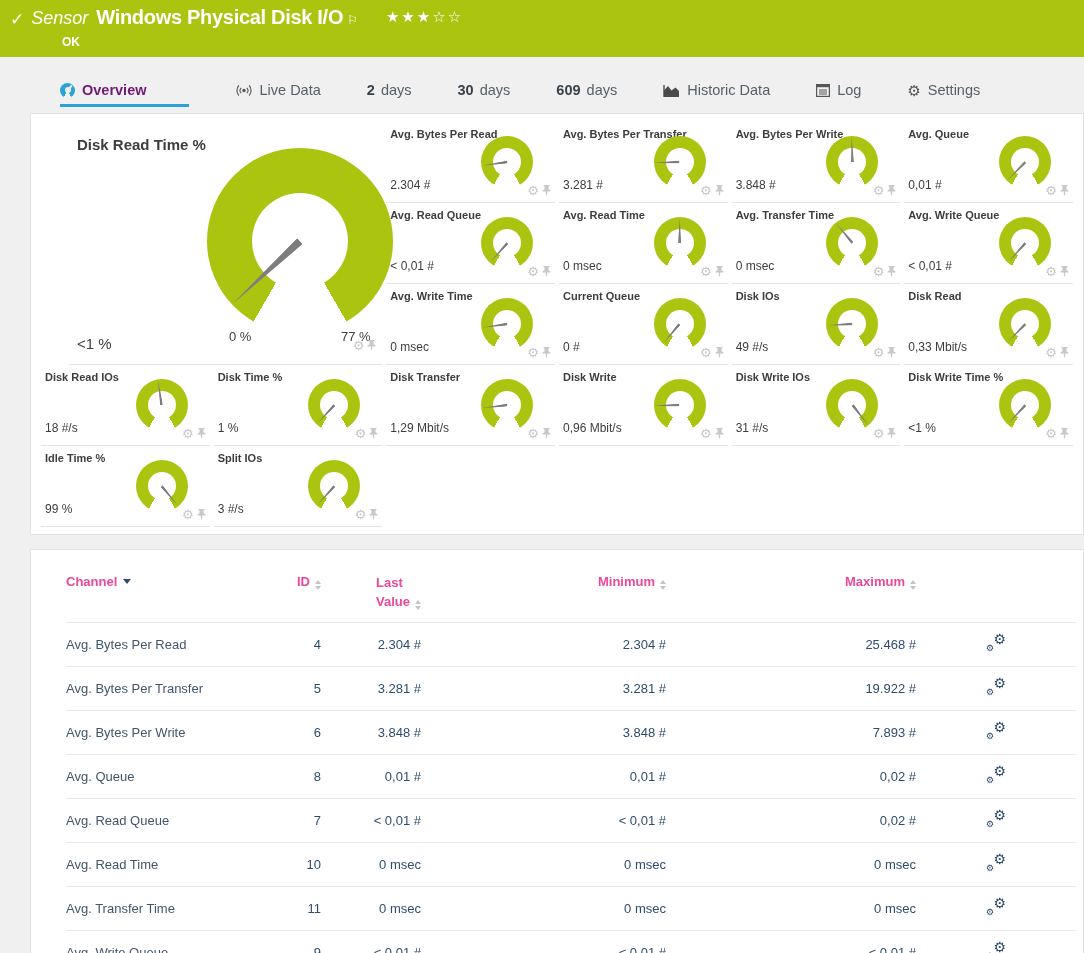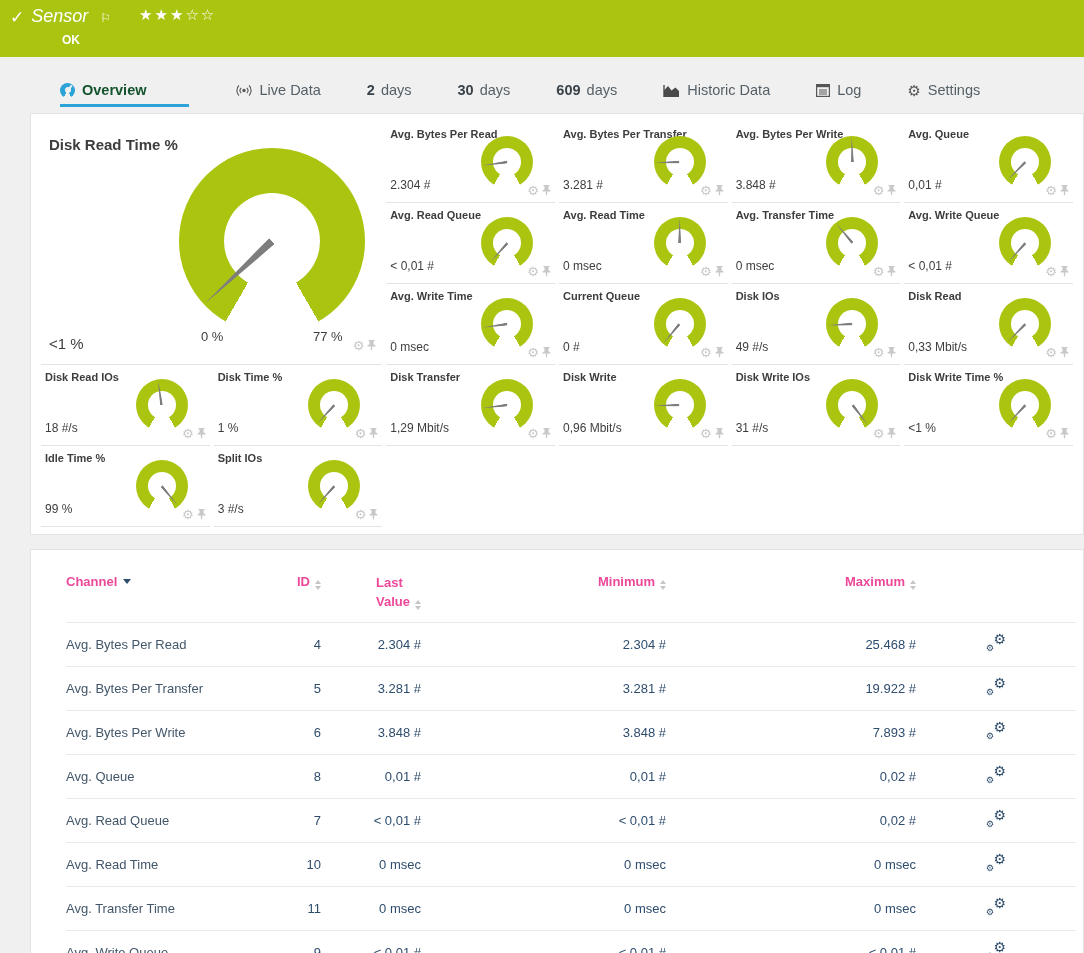--- a/index.html
+++ b/index.html
@@ -13,21 +13,21 @@
   .sensor-type { font-style:italic; font-size:18px; margin-right:8px; }
   .sensor-title { font-weight:bold; font-size:20px; letter-spacing:-0.3px; }
   .flag-icon { font-size:12px; vertical-align:super; margin-left:4px; }
   .stars { margin-left:28px; font-size:15px; letter-spacing:2px; position:relative; top:-2px; cursor:pointer; }
   .status-ok { font-weight:bold; font-size:12px; margin:6px 0 0 52px; }
 
   
   .tabbar { display:flex; align-items:flex-end; margin:20px 0 0 60px; height:30px; }
   .tab { display:flex; align-items:center; gap:7px; font-size:14.5px; color:#545f66; padding-bottom:9px; margin-right:46px; cursor:pointer; white-space:nowrap; }
   .tab .num { font-weight:bold; color:#38424a; margin-right:2px; }
-  .tab.active { color:#14532d; font-weight:bold; border-bottom:3px solid #2ba2d8; padding-bottom:6px; padding-right:42px; }
+  .tab.active { color:#701a75; font-weight:bold; border-bottom:3px solid #2ba2d8; padding-bottom:6px; padding-right:42px; }
   .tab svg { display:block; }
   .tab-gauge { width:15px; height:15px; border-radius:50%; background:conic-gradient(from 210deg,#2ba2d8 0 300deg,transparent 300deg); position:relative; }
   .tab-gauge::after { content:''; position:absolute; inset:4.5px; background:#f0f0f0; border-radius:50%; z-index:0; }
   .tab-gauge .tg-needle { position:absolute; left:calc(50% - 1px); top:calc(50% - 6px); width:2px; height:6px; background:#f0f0f0; transform-origin:50% 100%; transform:rotate(40deg); z-index:1; }
   .gear-glyph { font-size:15px; color:#565656; line-height:1; }
 
   
   .panel { background:#fff; border:1px solid #e2e2e2; margin-left:30px; }
   .panel-gauges { margin-top:6px; height:422px; padding:8px 10px; }
   .panel-table { margin-top:14px; height:420px; padding:18px 0 0 0; }
@@ -40,21 +40,21 @@
   .donut { position:absolute; border-radius:50%; background:conic-gradient(from 210deg,#abc40f 0 300deg,transparent 300deg); }
   .donut::after { content:''; position:absolute; background:#fff; border-radius:50%; z-index:0; }
   .donut-mini { width:52px; height:52px; right:22px; top:14px; }
   .donut-mini::after { inset:12px; }
   .needle { position:absolute; background:#7d7d7d; transform-origin:50% 100%; clip-path:polygon(50% 0,100% 100%,0 100%); z-index:1; }
   .needle-mini { left:calc(50% - 1.5px); top:calc(50% - 25px); width:3px; height:25px; }
   .cell-icons { position:absolute; right:4px; bottom:5px; display:flex; align-items:center; gap:3px; }
   .gear-small { font-size:13px; color:#c8c8c8; line-height:1; cursor:pointer; }
 
   
-  .gcell-main { grid-column:1 / 3; grid-row:1 / 4; }
+  .gcell-main { grid-column:1 / 3; grid-row:1 / 4;margin-left:28px; }
   .gcell-main .main-title { position:absolute; top:14px; left:8px; font-size:15px; font-weight:bold; color:#3d3d3d; }
   .donut-big { width:186px; height:186px; left:138px; top:26px; }
   .donut-big::after { inset:45px; }
   .needle-big { left:calc(50% - 4px); top:calc(50% - 92px); width:8px; height:92px; }
   .main-value { position:absolute; bottom:12px; left:8px; font-size:15px; color:#3d3d3d; }
   .scale-label { position:absolute; font-size:13px; color:#3d3d3d; top:207px; }
   .scale-min { left:160px; }
   .scale-max { left:272px; }
   .gcell-main .cell-icons { right:6px; bottom:12px; }
 
@@ -77,20 +77,21 @@
   .gears-action .g1 { position:absolute; right:0; top:-2px; font-size:14px; color:#2e4d6e; line-height:1; }
   .gears-action .g2 { position:absolute; left:0; bottom:-1px; font-size:9px; color:#2e4d6e; line-height:1; }
 </style>
 </head>
 <body>
 
 <div class="topbar">
   <div class="topbar-row1">
     <span class="check-icon">✓</span>
     <span class="sensor-type">Sensor</span>
+    <span class="sensor-title">Windows Physical Disk I/O</span>
     <span class="flag-icon">⚐</span>
     <span class="stars">★★★☆☆</span>
   </div>
   <div class="status-ok">OK</div>
 </div>
 
 <div class="tabbar">
   <div class="tab active">
     <span class="tab-gauge">
         <span class="tg-needle"></span>

